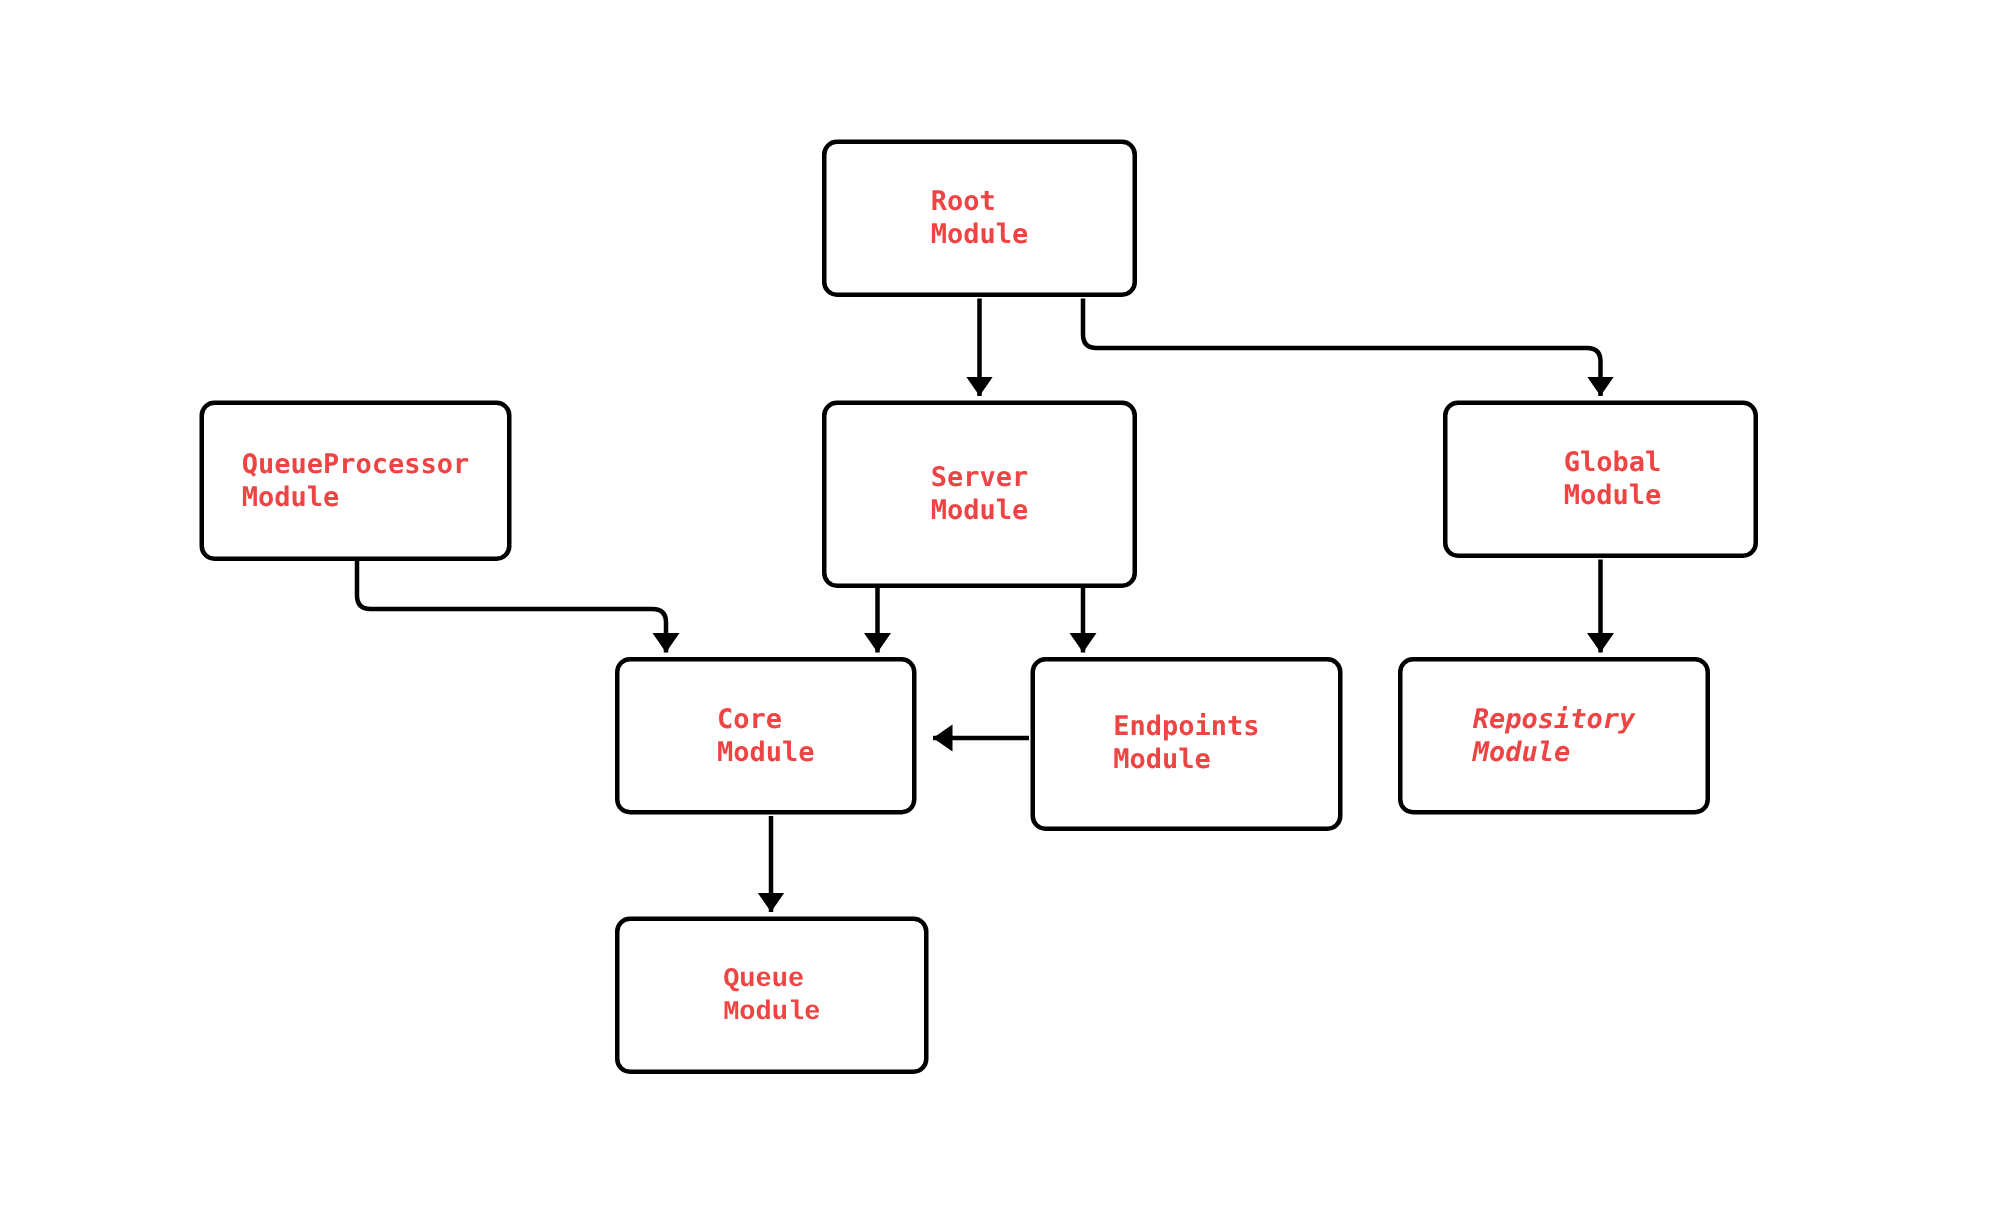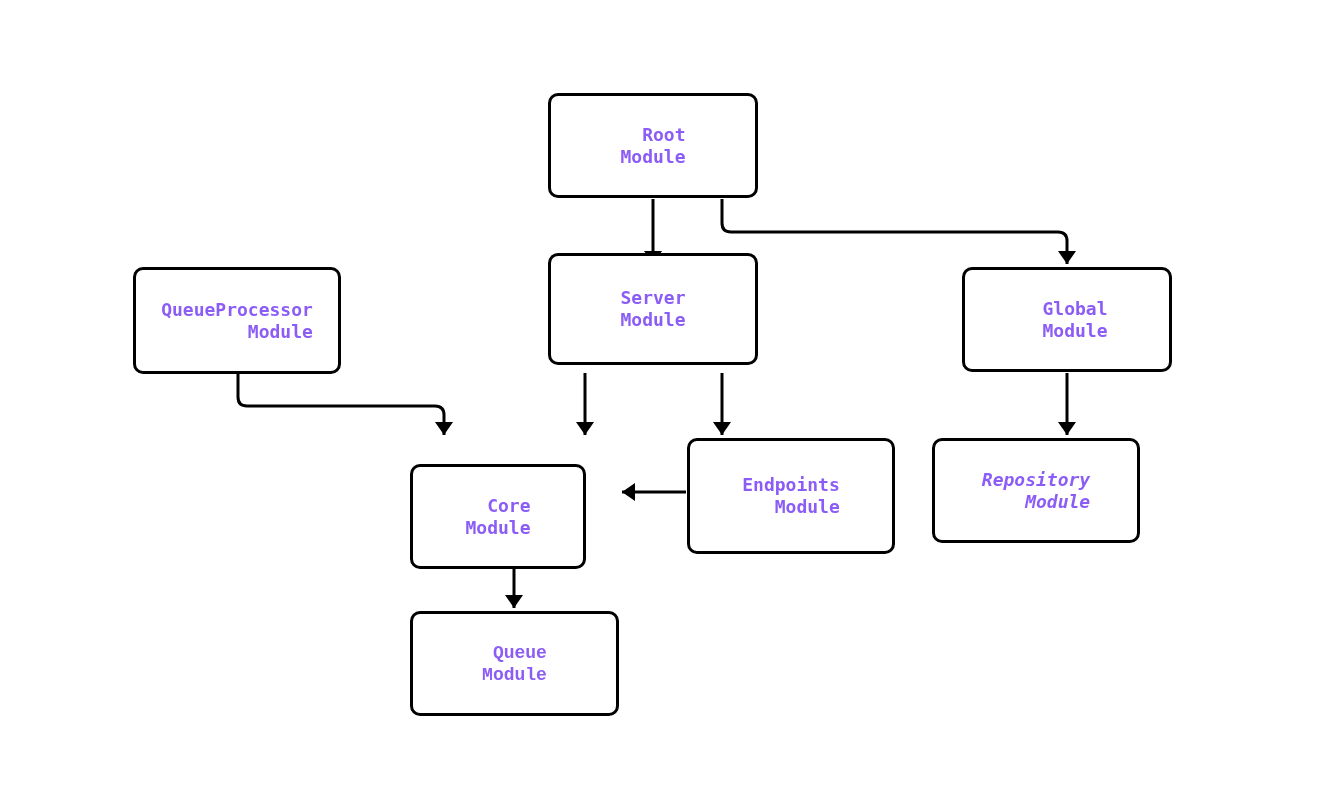--- a/index.html
+++ b/index.html
@@ -30,25 +30,25 @@
   }
   .node {
     position: absolute;
     box-sizing: border-box;
     background: #ffffff;
     border: 3px solid #000000;
     border-radius: 10px;
     display: flex;
     align-items: center;
     justify-content: center;
-    text-align: right;
+    text-align: left;
     font-size: 18px;
     line-height: 22px;
     font-weight: bold;
-    color: #8b5cf6;
+    color: #ef4444;
     white-space: pre-line;
   }
 </style>
 </head>
 <body>
 
 <div class="canvas">
   <svg class="edges-layer" width="1337" height="809" viewBox="0 0 1337 809" xmlns="http://www.w3.org/2000/svg">
     <defs>
       <marker id="arrowhead" markerUnits="userSpaceOnUse" markerWidth="15" markerHeight="20" refX="13" refY="10" orient="auto">
@@ -64,25 +64,25 @@
         <path class="edge" d="M 686 492 L 622 492" marker-end="url(#arrowhead)"></path>
         <path class="edge" d="M 1067 373 L 1067 435" marker-end="url(#arrowhead)"></path>
         <path class="edge" d="M 514 544 L 514 608" marker-end="url(#arrowhead)"></path>
       </g>
   </svg>
 
   <div class="node" style="left: 548px; top: 93px; width: 210px; height: 105px;">Root
 Module</div>
   <div class="node" style="left: 133px; top: 267px; width: 208px; height: 107px;">QueueProcessor
 Module</div>
-  <div class="node" style="left: 548px; top: 253px; width: 210px; height: 112px;">Server
+  <div class="node" style="left: 548px; top: 267px; width: 210px; height: 125px;">Server
 Module</div>
   <div class="node" style="left: 962px; top: 267px; width: 210px; height: 105px; padding-left: 16px;">Global
 Module</div>
-  <div class="node" style="left: 410px; top: 438px; width: 176px; height: 105px; margin-top: 26px;">Core
+  <div class="node" style="left: 410px; top: 438px; width: 201px; height: 105px;">Core
 Module</div>
   <div class="node" style="left: 687px; top: 438px; width: 208px; height: 116px;">Endpoints
 Module</div>
   <div class="node" style="left: 932px; top: 438px; width: 208px; height: 105px; font-style: italic;">Repository
 Module</div>
   <div class="node" style="left: 410px; top: 611px; width: 209px; height: 105px; font-family: Liberation Mono, monospace;">Queue
 Module</div>
 </div>
 
 </body></html>

